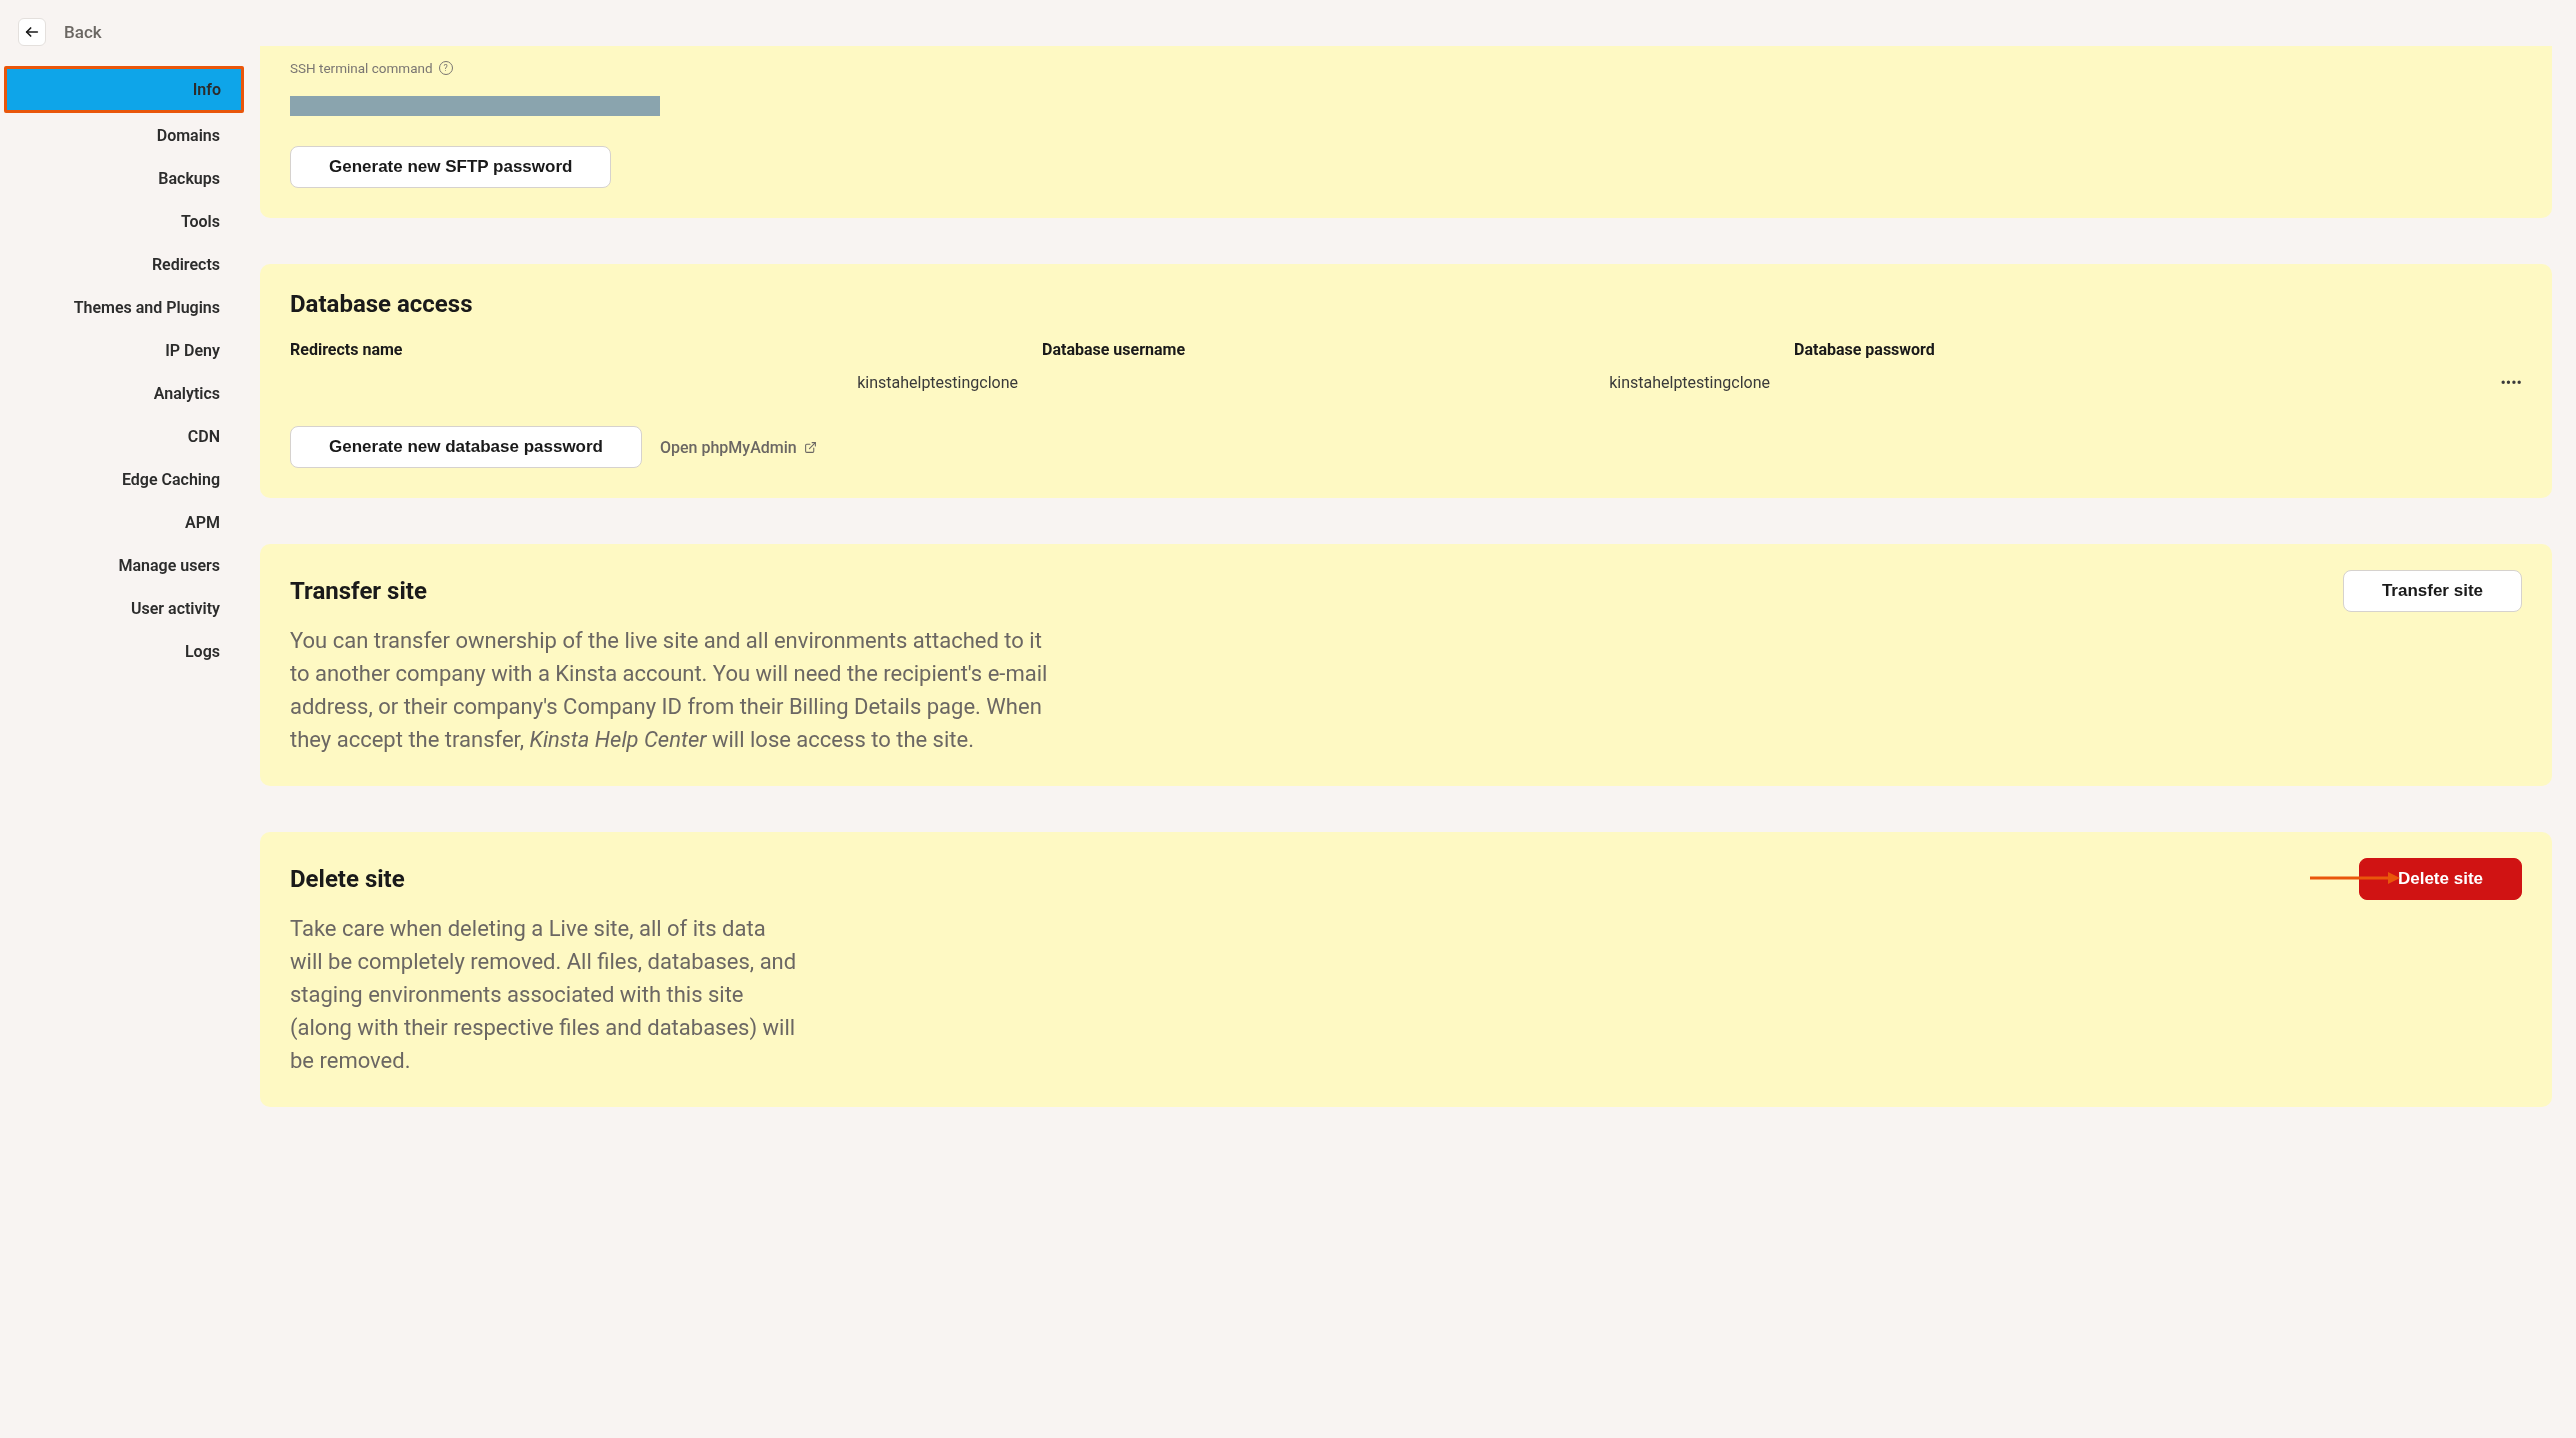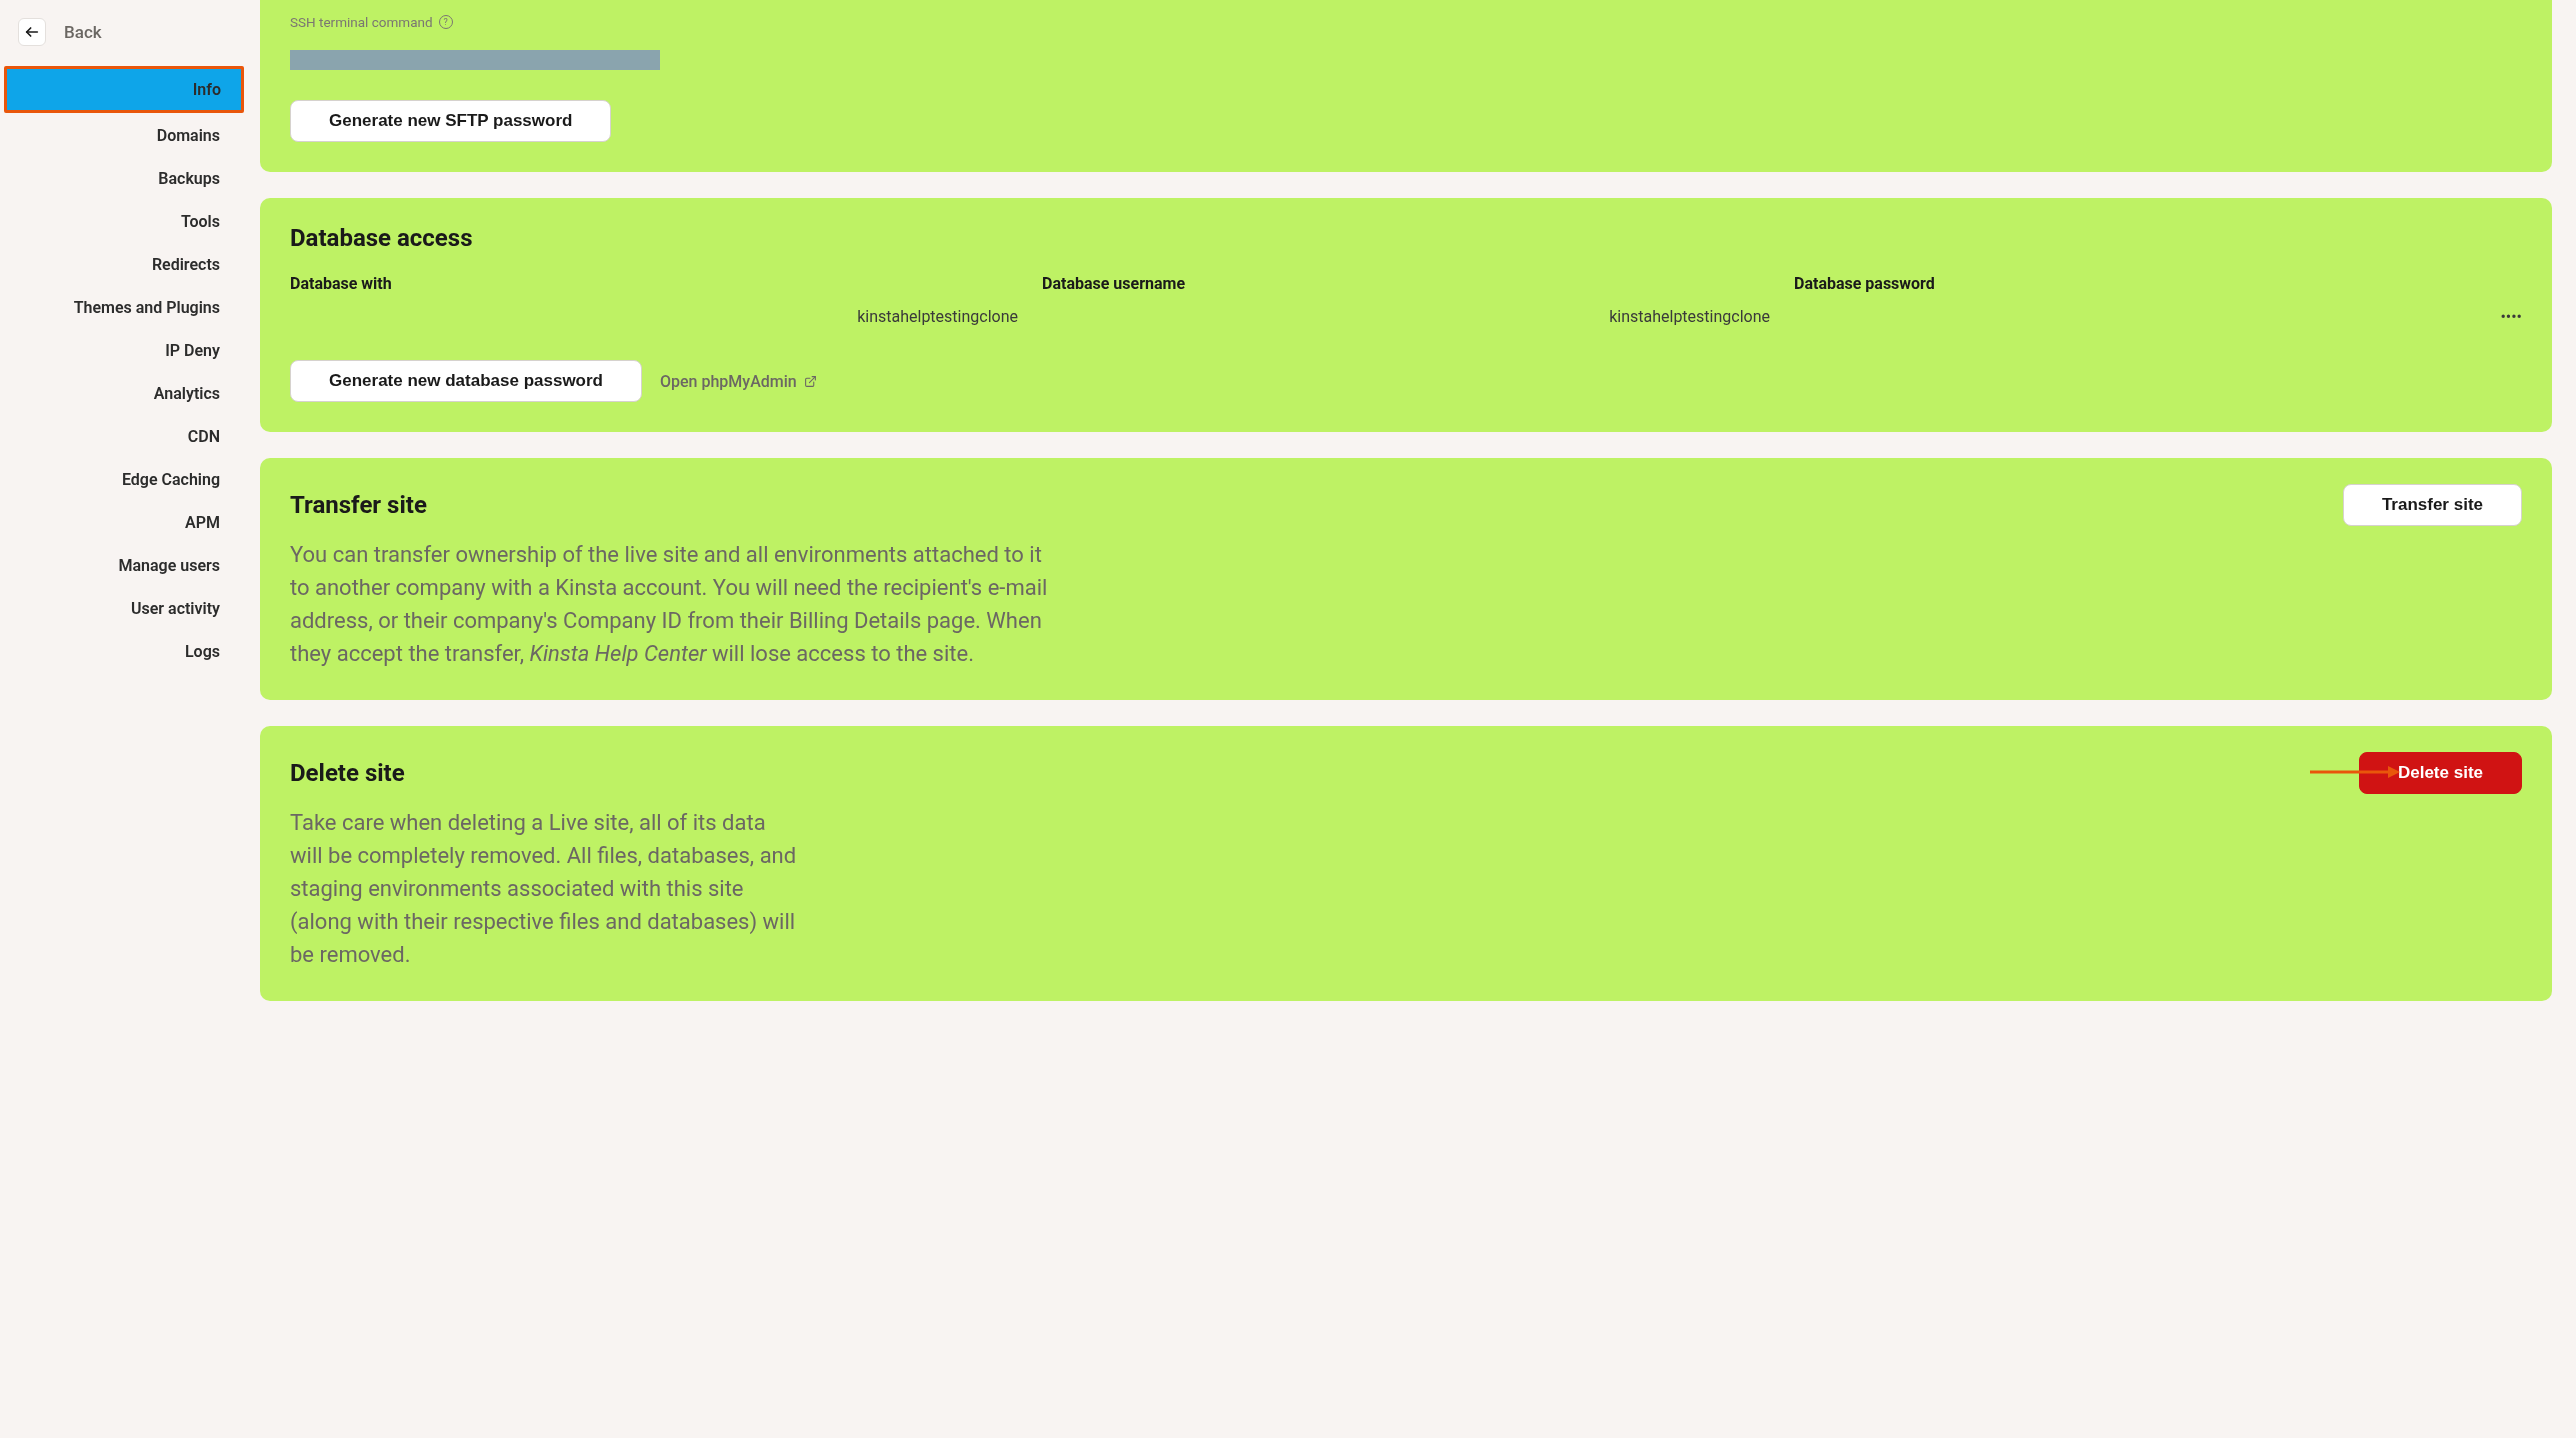--- a/index.html
+++ b/index.html
@@ -63,24 +63,25 @@
 }
 .nav-highlight .nav-item {
   margin: 0;
   border-radius: 0;
 }
 .main {
   flex: 1;
   padding: 0 24px 24px 12px;
 }
 .card {
-  background: #bef264;
+  background: #fef9c3;
   border-radius: 10px;
   padding: 26px 30px 30px 30px;
   margin-bottom: 26px;
+  margin-top: 46px;
 }
 .card:first-child {
   border-top-left-radius: 0;
   border-top-right-radius: 0;
   padding-top: 14px;
 }
 .small-label {
   font-size: 13.5px;
   color: #7a7672;
   display: flex;
@@ -228,21 +229,21 @@
       <div class="redacted"></div>
       <div class="mt-30">
         <button class="btn">Generate new SFTP password</button>
       </div>
     </section>
 
     <section class="card">
       <h2>Database access</h2>
       <div class="db-grid">
         <div>
-          <div class="kv-label">Database with</div>
+          <div class="kv-label">Redirects name</div>
           <div class="kv-value">kinstahelptestingclone</div>
         </div>
         <div>
           <div class="kv-label">Database username</div>
           <div class="kv-value">kinstahelptestingclone</div>
         </div>
         <div>
           <div class="kv-label">Database password</div>
           <div class="kv-value">••••</div>
         </div>

